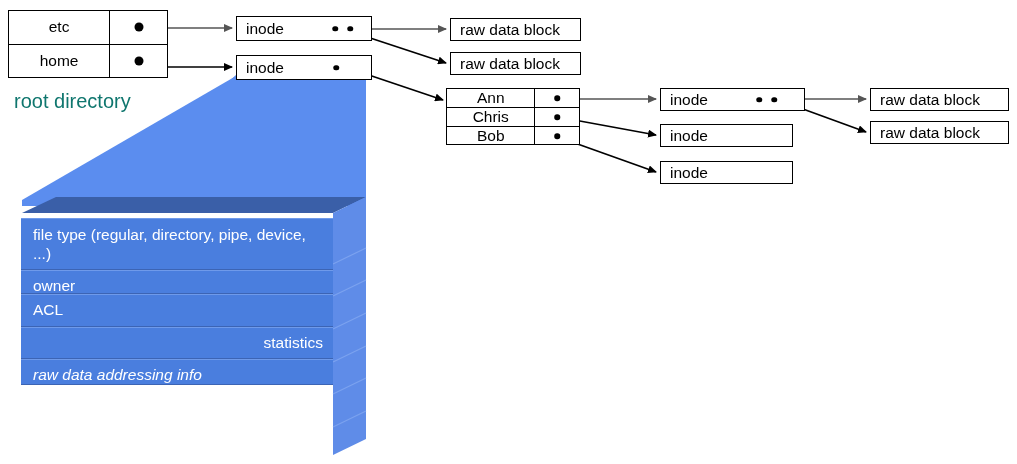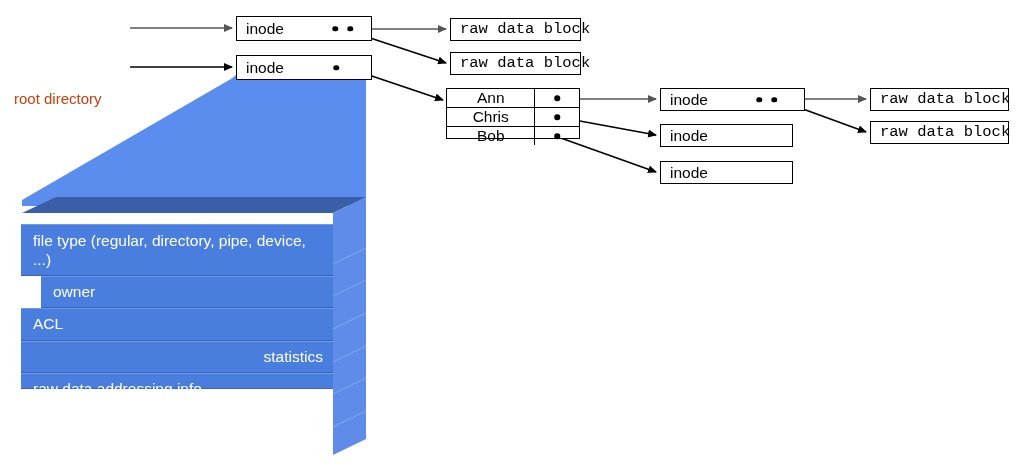--- a/index.html
+++ b/index.html
@@ -52,21 +52,20 @@
   .inode-box .lbl {
     left: 9px;
     top: 50%;
     transform: translateY(-50%);
   }
   
   .rdb-box .lbl {
     left: 9px;
     top: 50%;
     transform: translateY(-50%);
-    font-family: Liberation Mono, monospace;
   }
 
   
   .dot {
     position: absolute;
     width: 5.5px;
     height: 5.5px;
     border-radius: 50%;
     background: #000;
     top: 50%;
@@ -114,35 +113,35 @@
     left: 50%;
   }
 
   
   #root-dir .dir-name { width: 64%; }
   
   #home-dir .dir-name { width: 67%; }
 
   .caption {
     position: absolute;
-    font-size: 15px;
+    font-size: 20px;
     white-space: nowrap;
     z-index: 6;
-    color: #c2410c;
+    color: #0f766e;
   }
 
   
   #inode-detail {
     position: absolute;
     z-index: 3;
   }
   .detail-front {
     position: absolute;
     left: 0;
-    top: 12px;
+    top: 6px;
     width: 312px;
     z-index: 3;
   }
   .detail-row {
     box-sizing: border-box;
     background: #4a7ede;
     border-top: 1.5px solid #6f9aea;
     border-bottom: 1.5px solid #3c64b4;
     color: #ffffff;
     font-size: 15.5px;
@@ -189,20 +188,34 @@
 
     <line x1="558" y1="117" x2="656" y2="135" stroke="#000000" stroke-width="1.7" marker-end="url(#ah-black)"></line>
 
     <line x1="558" y1="137" x2="656" y2="172" stroke="#000000" stroke-width="1.7" marker-end="url(#ah-black)"></line>
 
     <line x1="780" y1="99" x2="866" y2="99" stroke="#555555" stroke-width="1.7" marker-end="url(#ah-gray)"></line>
 
     <line x1="781" y1="101" x2="866" y2="132" stroke="#000000" stroke-width="1.7" marker-end="url(#ah-black)"></line>
   </svg>
 
+  <div class="dir-table" id="root-dir" style="left:8px; top:10px; width:160px; height:68px;">
+    <div class="dir-row">
+      <div class="dir-name">etc</div>
+      <div class="dir-ptr">
+        <span class="dot big"></span>
+      </div>
+    </div>
+    <div class="dir-row">
+      <div class="dir-name">home</div>
+      <div class="dir-ptr">
+        <span class="dot big"></span>
+      </div>
+    </div>
+  </div>
 
   <div class="caption" style="left:14px; top:90px;">root directory</div>
 
   <div class="box inode-box" id="inode-etc" style="left:236px; top:16px; width:136px; height:25px;">
     <span class="lbl">inode</span>
     <span class="dot" style="left:98px;"></span>
     <span class="dot" style="left:113px;"></span>
   </div>
 
   <div class="box inode-box" id="inode-home" style="left:236px; top:55px; width:136px; height:25px;">
@@ -210,21 +223,21 @@
     <span class="dot" style="left:99px;"></span>
   </div>
 
   <div class="box rdb-box" style="left:450px; top:18px; width:131px; height:23px;">
     <span class="lbl">raw data block</span>
   </div>
   <div class="box rdb-box" style="left:450px; top:52px; width:131px; height:23px;">
     <span class="lbl">raw data block</span>
   </div>
 
-  <div class="dir-table" id="home-dir" style="left:446px; top:88px; width:134px; height:51px;">
+  <div class="dir-table" id="home-dir" style="left:446px; top:88px; width:134px; height:57px;">
     <div class="dir-row">
       <div class="dir-name">Ann</div>
       <div class="dir-ptr">
         <span class="dot"></span>
       </div>
     </div>
     <div class="dir-row">
       <div class="dir-name">Chris</div>
       <div class="dir-ptr">
         <span class="dot"></span>
@@ -269,20 +282,20 @@
     <line x1="333" y1="296" x2="366" y2="280" stroke="#7ba2ef" stroke-width="1.2"></line>
     <line x1="333" y1="329" x2="366" y2="313" stroke="#7ba2ef" stroke-width="1.2"></line>
     <line x1="333" y1="362" x2="366" y2="346" stroke="#7ba2ef" stroke-width="1.2"></line>
     <line x1="333" y1="394" x2="366" y2="378" stroke="#7ba2ef" stroke-width="1.2"></line>
     <line x1="333" y1="427" x2="366" y2="411" stroke="#7ba2ef" stroke-width="1.2"></line>
   </svg>
 
   <div id="inode-detail" style="left:21px; top:212px;">
     <div class="detail-front">
       <div class="detail-row tall" style="height:52px;">file type (regular, directory, pipe, device, ...)</div>
-      <div class="detail-row" style="height:32px;margin-left:20px;">owner</div>
+      <div class="detail-row" style="height:24px;">owner</div>
       <div class="detail-row" style="height:33px;">ACL</div>
       <div class="detail-row" style="height:32px;text-align:right;">statistics</div>
-      <div class="detail-row" style="height:16px;">raw data addressing info</div>
+      <div class="detail-row" style="height:26px;font-style:italic;">raw data addressing info</div>
     </div>
   </div>
 
 </div>
 
 </body></html>

